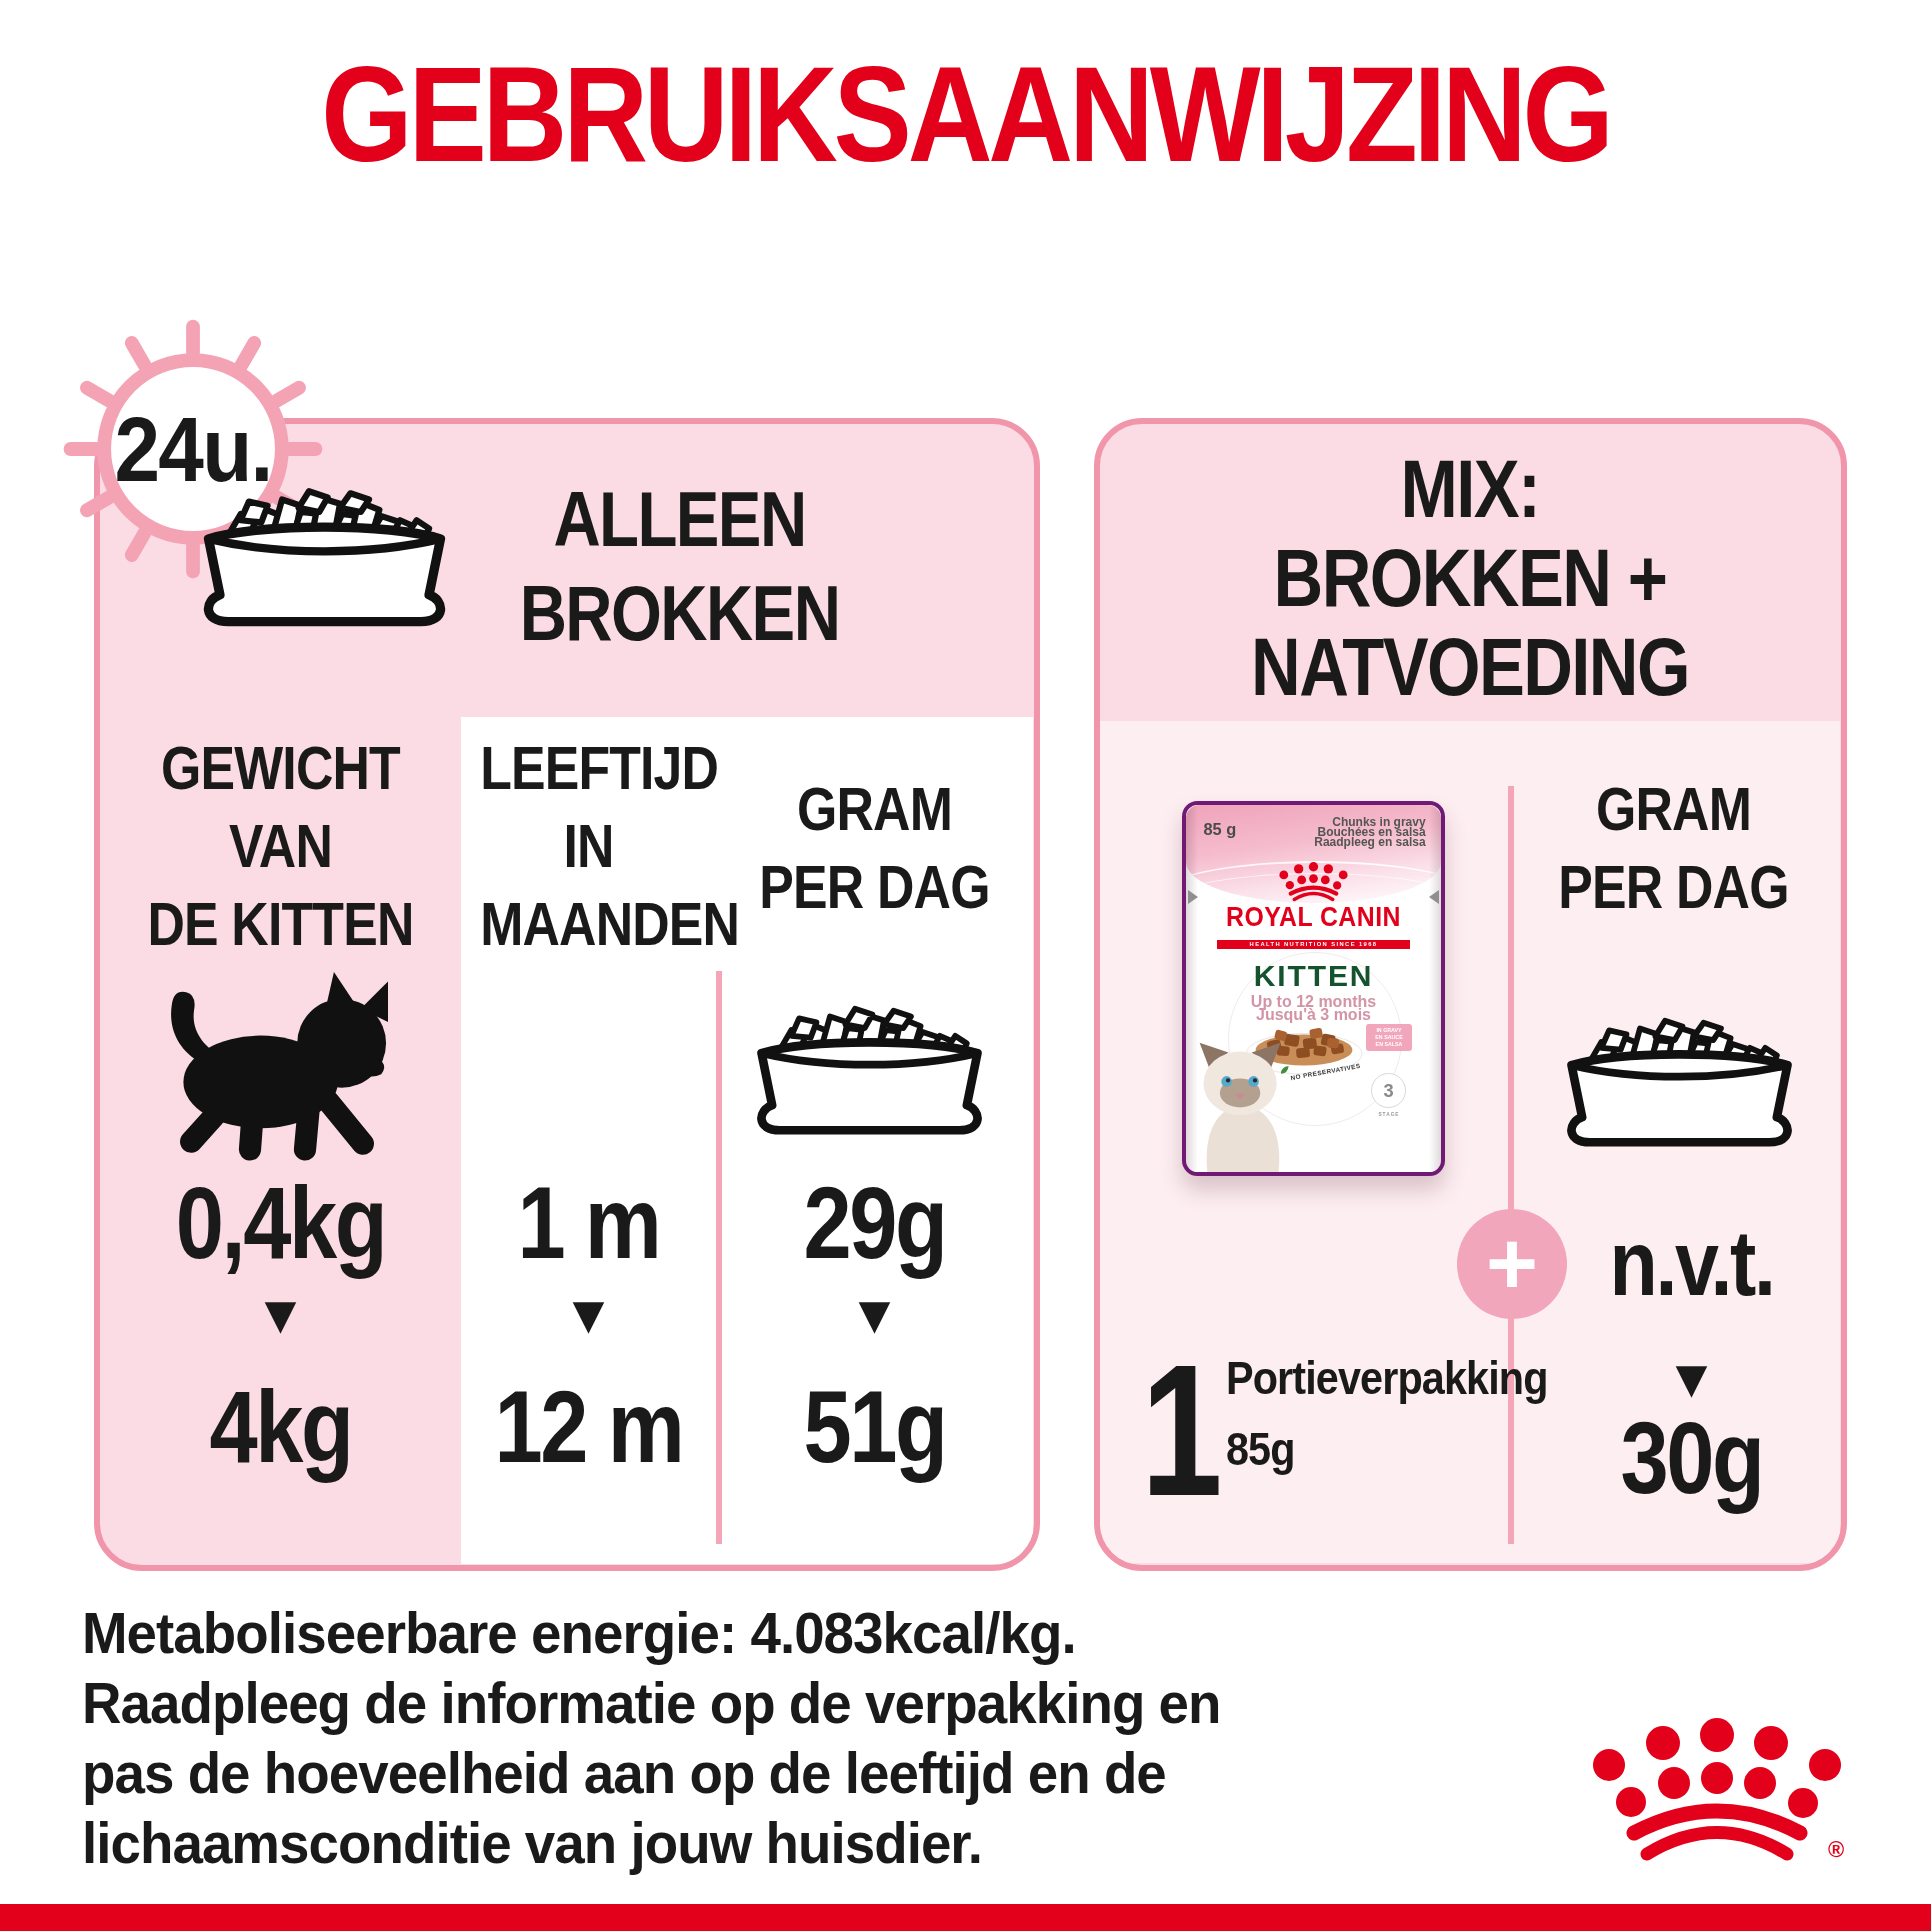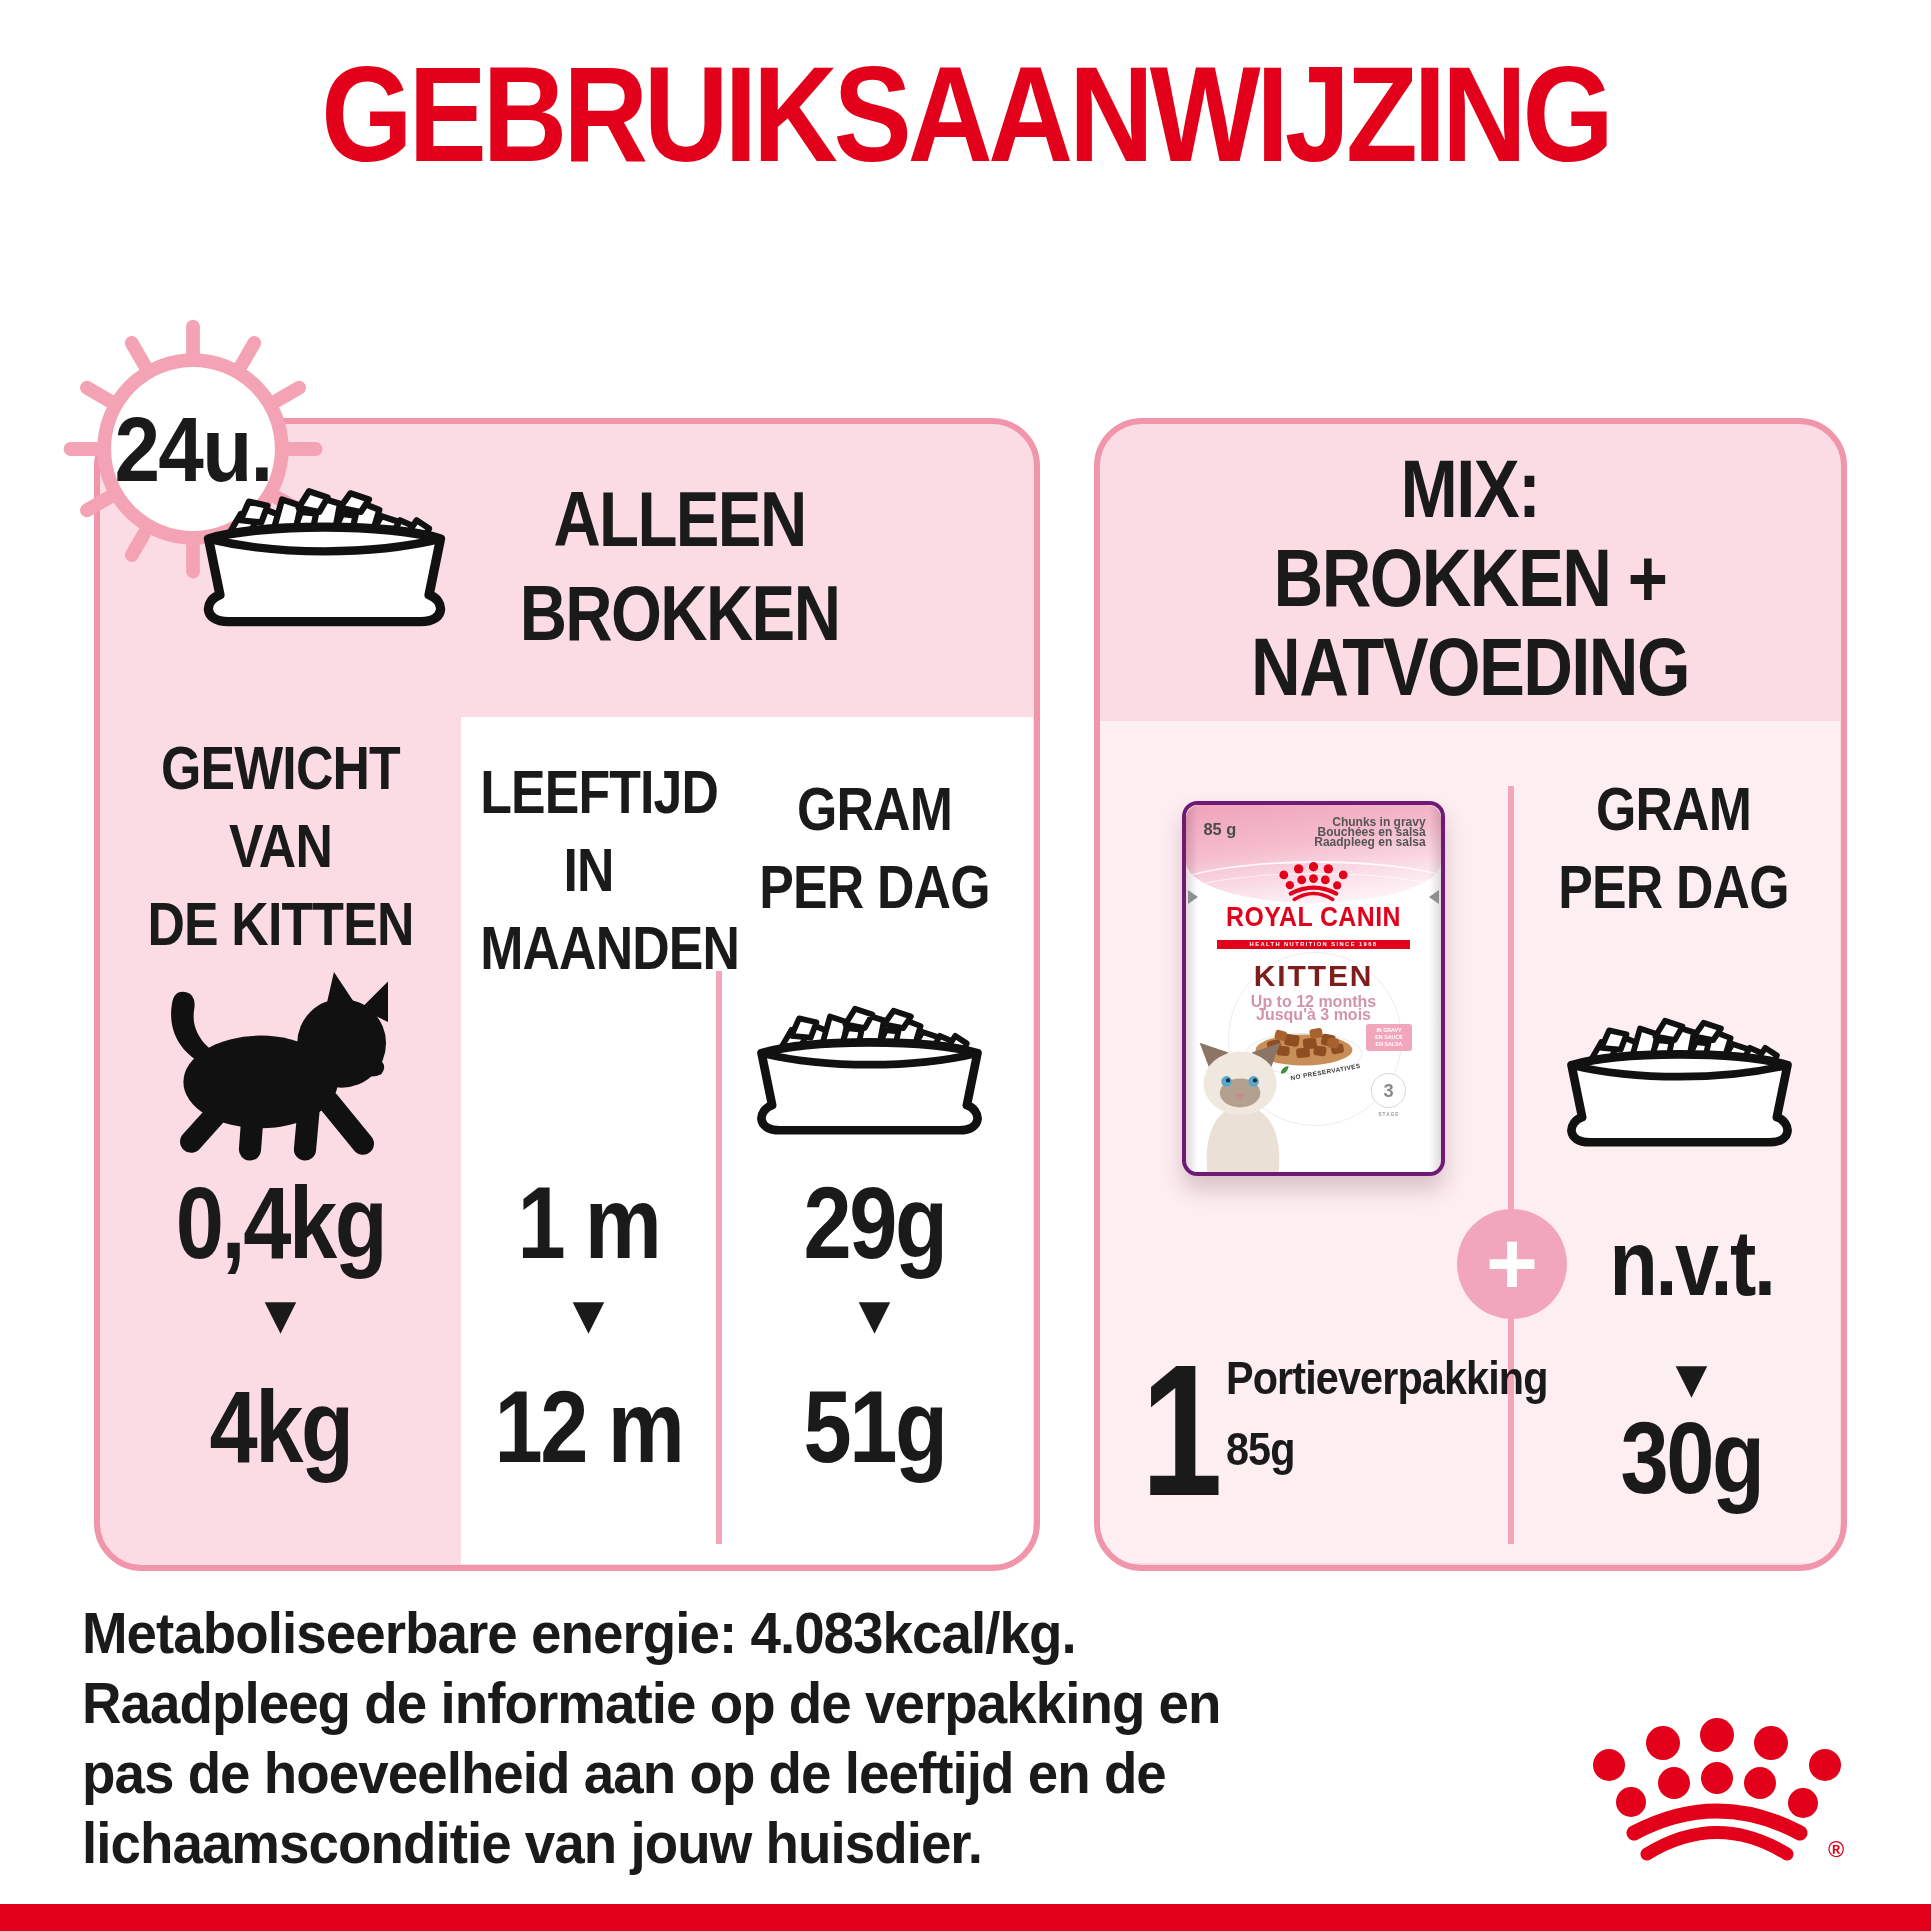--- a/index.html
+++ b/index.html
@@ -55,21 +55,21 @@
   .pouch-weight{position:absolute;left:17.4px;top:15.4px;font-size:16.4px;font-weight:bold;color:#4a4a4a;}
   .pouch-desc{position:absolute;right:15.4px;top:11.6px;text-align:right;font-size:12px;line-height:10px;
               font-weight:bold;color:#555;}
   .pouch-brand{position:absolute;left:0;right:0;top:97px;text-align:center;font-size:27px;
                font-weight:bold;letter-spacing:0.5px;color:#E2001A;transform:scaleX(.92);}
   .pouch-tagline{position:absolute;left:31px;right:31px;top:135px;height:8.7px;background:#E2001A;
                  color:#fff;font-size:5.8px;line-height:8.7px;text-align:center;letter-spacing:1.4px;font-weight:bold;}
   .pouch-circle{position:absolute;left:50%;top:147px;width:172px;height:172px;margin-left:-86px;
                 background:#fff;border:1px solid #ECECEC;border-radius:50%;}
   .pouch-product{position:absolute;left:0;right:0;top:154px;text-align:center;font-size:30px;
-                 font-weight:bold;letter-spacing:1.9px;color:#7f1d1d;}
+                 font-weight:bold;letter-spacing:1.9px;color:#14532d;}
   .pouch-age{position:absolute;left:0;right:0;text-align:center;font-size:16px;line-height:11.6px;
              font-weight:bold;color:#D394A6;}
   .pouch-badge{position:absolute;left:180px;top:219px;width:46px;background:#F2A6BB;border-radius:2.9px;
                color:#fff;font-size:5.3px;line-height:7.2px;font-weight:bold;text-align:center;padding:2.9px 0;}
   .pouch-claim{position:absolute;left:104px;top:263px;font-size:6.3px;font-weight:bold;color:#3a3a3a;
                transform:rotate(-10deg);letter-spacing:0.5px;}
   .pouch-stage{position:absolute;left:185px;top:268px;width:33px;height:33px;border:1.9px solid #D8D8D8;
                border-radius:50%;background:#fff;text-align:center;}
   .pouch-stage .num{font-size:18.3px;line-height:33px;font-weight:bold;color:#8a8a8a;}
   .pouch-stage-label{position:absolute;left:182px;top:307px;width:42px;text-align:center;font-size:4.8px;
@@ -130,21 +130,21 @@
     <div class="abs ctr" style="left:261px;top:48px;width:637px;">
       <div class="panel-title cond">ALLEEN</div>
       <div class="panel-title cond">BROKKEN</div>
     </div>
 
     <div class="abs ctr" style="left:0;top:305px;width:361px;">
       <div class="col-h cond">GEWICHT</div>
       <div class="col-h cond">VAN</div>
       <div class="col-h cond">DE KITTEN</div>
     </div>
-    <div class="abs ctr" style="left:361px;top:305px;width:255px;margin-top:24px;">
+    <div class="abs ctr" style="left:361px;top:305px;width:255px;">
       <div class="col-h cond">LEEFTIJD</div>
       <div class="col-h cond">IN</div>
       <div class="col-h cond">MAANDEN</div>
     </div>
     <div class="abs ctr" style="left:616px;top:346px;width:317px;">
       <div class="col-h cond">GRAM</div>
       <div class="col-h cond">PER DAG</div>
     </div>
 
     <svg class="abs" style="left:37px;top:546px;" width="280" height="193" viewBox="0 0 290 200">

